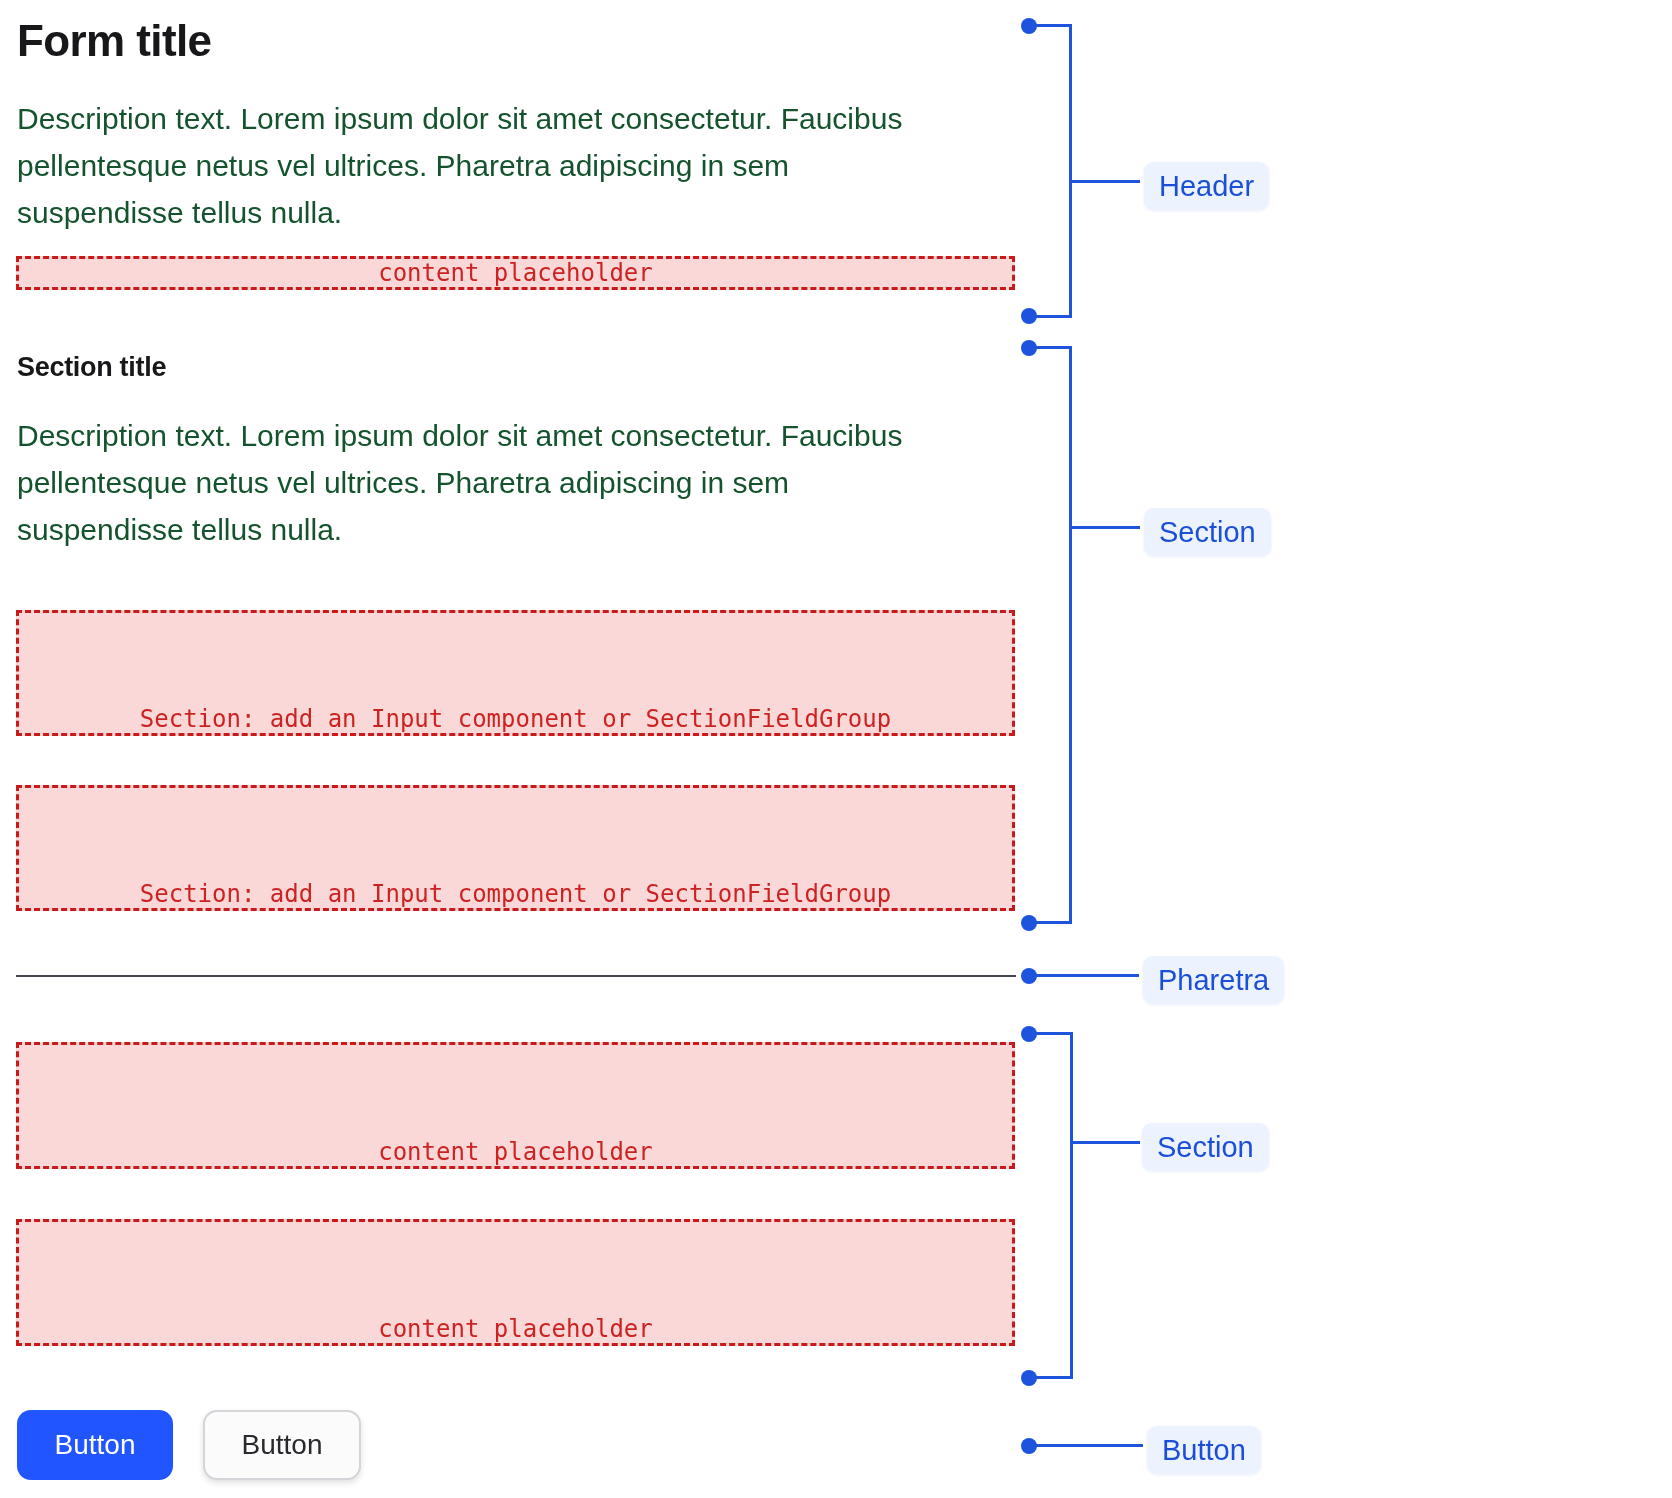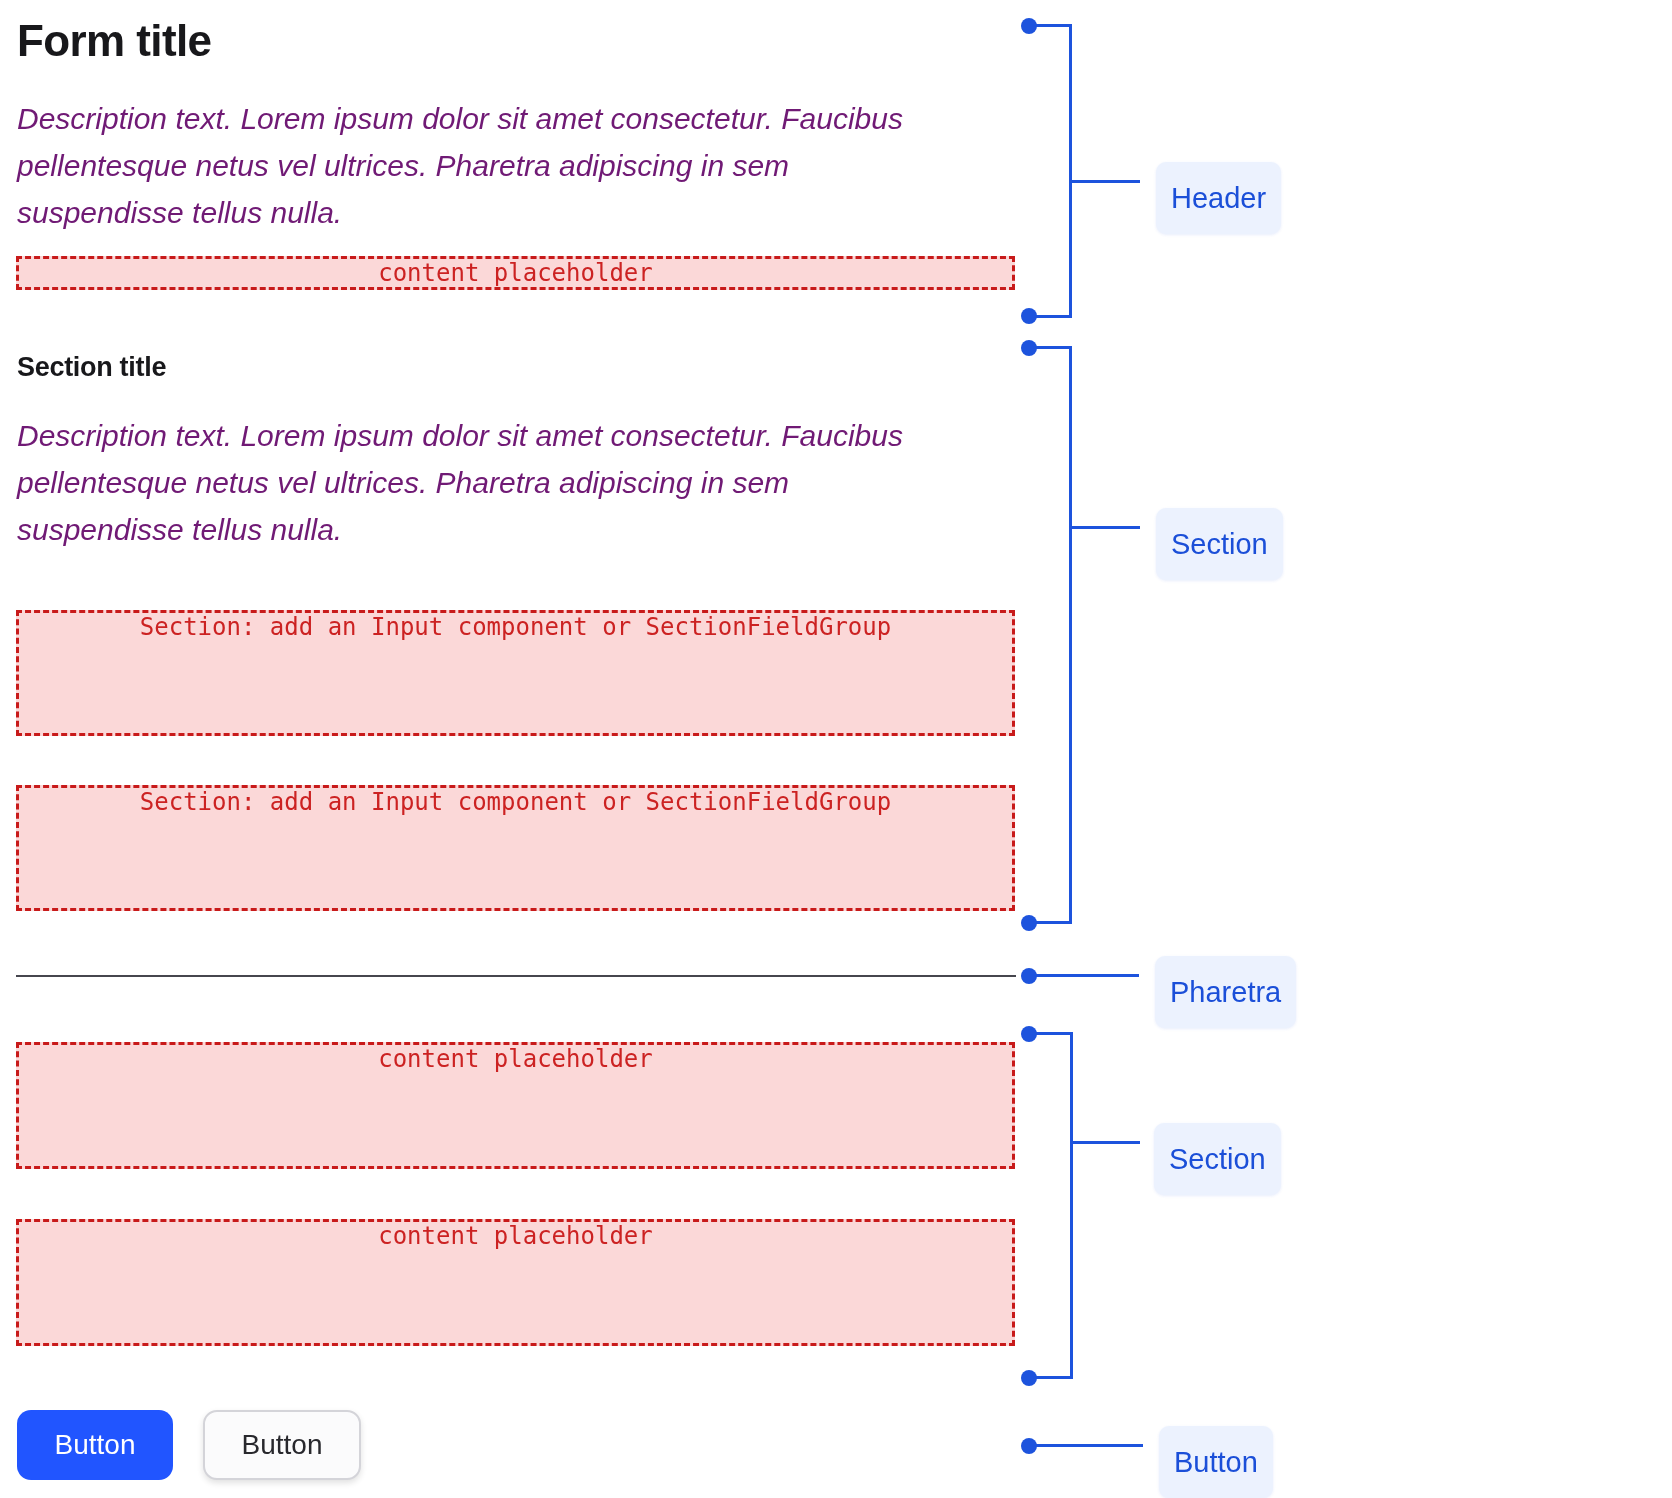--- a/index.html
+++ b/index.html
@@ -16,28 +16,28 @@
     font-size:44px;font-weight:700;color:#18181b;
     letter-spacing:-0.6px;margin:0;
   }
   .section-heading{
     position:absolute;left:17px;
     font-size:27px;font-weight:700;color:#18181b;
     letter-spacing:-0.3px;margin:0;
   }
   .desc{
     position:absolute;left:17px;width:930px;
-    font-size:30px;line-height:47px;color:#701a75;margin:0;font-style:italic;
+    font-size:30px;line-height:47px;color:#14532d;margin:0;
   }
   .ph{
     position:absolute;left:16px;width:999px;
     box-sizing:border-box;
     background:#fbd8d8;
     border:3px dashed #c81a1a;
-    display:flex;align-items:flex-start;justify-content:center;
+    display:flex;align-items:flex-end;justify-content:center;
     font-family:"DejaVu Sans Mono", monospace;
     font-size:24px;color:#cc2222;
   }
   .separator{
     position:absolute;left:16px;top:975px;width:1000px;height:2px;
     background:#46464e;
   }
   .btn{
     position:absolute;top:1410px;height:70px;
     box-sizing:border-box;border-radius:14px;
@@ -57,26 +57,25 @@
   
   .dot{
     position:absolute;width:16px;height:16px;border-radius:50%;
     background:#1d53dd;
   }
   .hline{position:absolute;height:3px;background:#1d53dd;}
   .vline{position:absolute;width:3px;background:#1d53dd;}
   .pill{
     position:absolute;height:40px;
     display:flex;align-items:center;
-    padding:16px 15px;border-radius:10px;
+    padding:4px 15px;border-radius:10px;
     background:#ecf2fe;color:#1b4fd8;
     font-size:29px;
     box-shadow:0 1px 3px rgba(29,83,221,0.10);
     white-space:nowrap;
-    margin-left:12px;
   }
 </style>
 </head>
 <body>
 
 <div id="canvas">
 
   <h1 class="form-title">Form title</h1>
 
   <p class="desc" style="top:95px;">Description text. Lorem ipsum dolor sit amet consectetur. Faucibus pellentesque netus vel ultrices. Pharetra adipiscing in sem suspendisse tellus nulla.</p>

